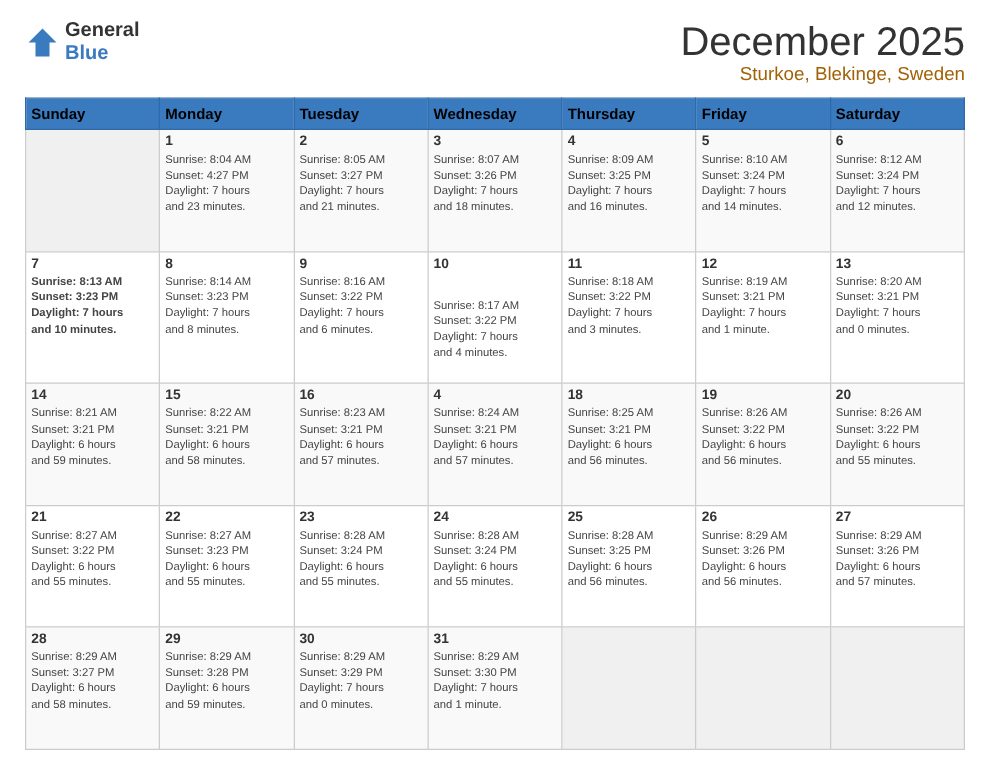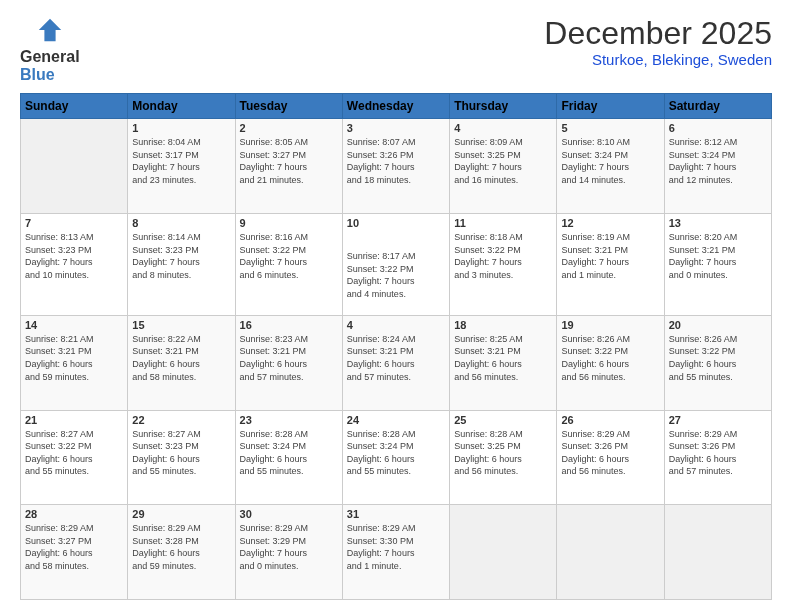--- a/index.html
+++ b/index.html
@@ -20,21 +20,20 @@
     .header {
       display: flex;
       justify-content: space-between;
       align-items: flex-start;
       margin-bottom: 10px;
     }
     .logo {
       display: flex;
       align-items: center;
       gap: 4px;
-      flex-direction: column;
     }
     .logo-text {
       font-size: 18px;
       font-weight: bold;
       line-height: 1.1;
     }
     .logo-icon {
       width: 28px;
       height: 28px;
     }
@@ -42,21 +41,21 @@
       text-align: right;
     }
     .month-title {
       font-size: 32px;
       font-weight: normal;
       color: #333;
       line-height: 1.1;
     }
     .subtitle {
       font-size: 15px;
-      color: #1d4ed8;
+      color: #a16207;
     }
     .calendar {
       flex: 1;
       border: 1px solid #ccc;
       border-collapse: collapse;
       width: 100%;
       table-layout: fixed;
     }
     .calendar th {
       background-color: #3a7abf;
@@ -129,21 +128,21 @@
         <th>Friday</th>
         <th>Saturday</th>
       </tr>
     </thead>
     <tbody id="calendar-body">
     <tr>
           <td class="empty-cell"></td>
           <td>
             <span class="day-num">1</span>
             <div class="day-info" style="white-space: pre-line;">Sunrise: 8:04 AM
-Sunset: 3:17 PM
+Sunset: 4:27 PM
 Daylight: 7 hours
 and 23 minutes.</div>
           </td>
           <td>
             <span class="day-num">2</span>
             <div class="day-info" style="white-space: pre-line;">Sunrise: 8:05 AM
 Sunset: 3:27 PM
 Daylight: 7 hours
 and 21 minutes.</div>
           </td>
@@ -172,21 +171,21 @@
             <span class="day-num">6</span>
             <div class="day-info" style="white-space: pre-line;">Sunrise: 8:12 AM
 Sunset: 3:24 PM
 Daylight: 7 hours
 and 12 minutes.</div>
           </td>
         </tr>
         <tr>
           <td>
             <span class="day-num">7</span>
-            <div class="day-info" style="white-space: pre-line;">Sunrise: 8:13 AM
+            <div class="day-info" style="white-space: pre-line; font-weight: bold;">Sunrise: 8:13 AM
 Sunset: 3:23 PM
 Daylight: 7 hours
 and 10 minutes.</div>
           </td>
           <td>
             <span class="day-num">8</span>
             <div class="day-info" style="white-space: pre-line;">Sunrise: 8:14 AM
 Sunset: 3:23 PM
 Daylight: 7 hours
 and 8 minutes.</div>

